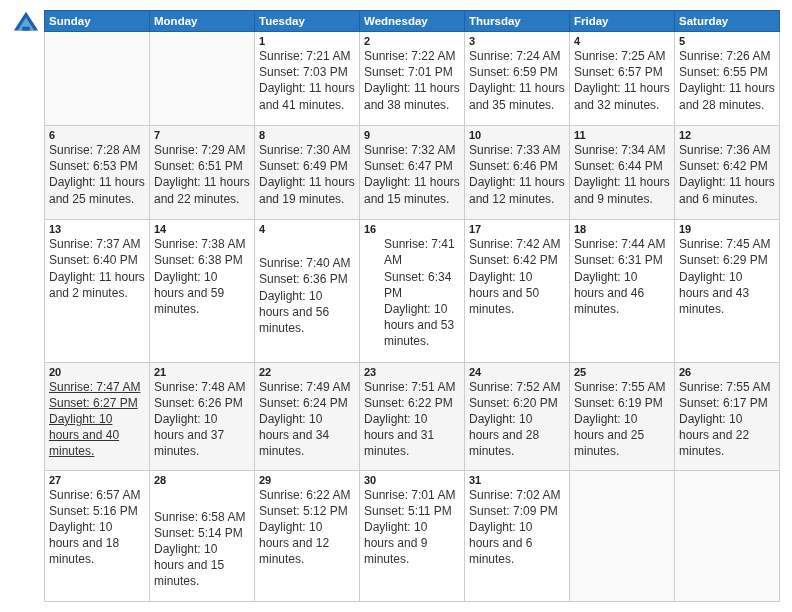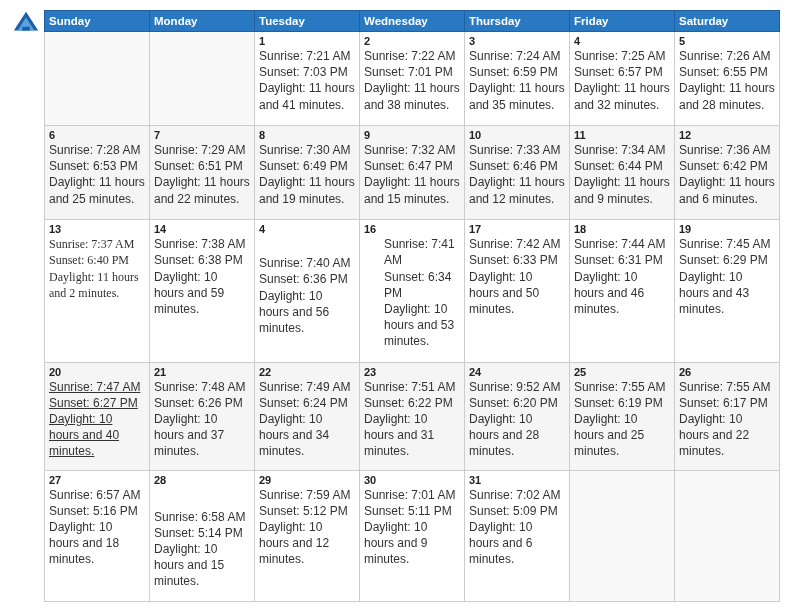--- a/index.html
+++ b/index.html
@@ -215,21 +215,21 @@
           <td>
             <span class="day-num">12</span>
             <div class="day-info" style="white-space: pre-line;">Sunrise: 7:36 AM
 Sunset: 6:42 PM
 Daylight: 11 hours and 6 minutes.</div>
           </td>
         </tr>
         <tr class="row-odd">
           <td>
             <span class="day-num">13</span>
-            <div class="day-info" style="white-space: pre-line; font-family: Liberation Serif, serif;">Sunrise: 7:37 AM
+            <div class="day-info" style="white-space: pre-line;">Sunrise: 7:37 AM
 Sunset: 6:40 PM
 Daylight: 11 hours and 2 minutes.</div>
           </td>
           <td>
             <span class="day-num">14</span>
             <div class="day-info" style="white-space: pre-line;">Sunrise: 7:38 AM
 Sunset: 6:38 PM
 Daylight: 10 hours and 59 minutes.</div>
           </td>
           <td>
@@ -240,21 +240,21 @@
           </td>
           <td>
             <span class="day-num">16</span>
             <div class="day-info" style="white-space: pre-line; margin-left: 20px;">Sunrise: 7:41 AM
 Sunset: 6:34 PM
 Daylight: 10 hours and 53 minutes.</div>
           </td>
           <td>
             <span class="day-num">17</span>
             <div class="day-info" style="white-space: pre-line;">Sunrise: 7:42 AM
-Sunset: 6:33 PM
+Sunset: 6:42 PM
 Daylight: 10 hours and 50 minutes.</div>
           </td>
           <td>
             <span class="day-num">18</span>
             <div class="day-info" style="white-space: pre-line;">Sunrise: 7:44 AM
 Sunset: 6:31 PM
 Daylight: 10 hours and 46 minutes.</div>
           </td>
           <td>
             <span class="day-num">19</span>
@@ -283,21 +283,21 @@
 Daylight: 10 hours and 34 minutes.</div>
           </td>
           <td>
             <span class="day-num">23</span>
             <div class="day-info" style="white-space: pre-line;">Sunrise: 7:51 AM
 Sunset: 6:22 PM
 Daylight: 10 hours and 31 minutes.</div>
           </td>
           <td>
             <span class="day-num">24</span>
-            <div class="day-info" style="white-space: pre-line;">Sunrise: 9:52 AM
+            <div class="day-info" style="white-space: pre-line;">Sunrise: 7:52 AM
 Sunset: 6:20 PM
 Daylight: 10 hours and 28 minutes.</div>
           </td>
           <td>
             <span class="day-num">25</span>
             <div class="day-info" style="white-space: pre-line;">Sunrise: 7:55 AM
 Sunset: 6:19 PM
 Daylight: 10 hours and 25 minutes.</div>
           </td>
           <td>
@@ -315,34 +315,34 @@
 Daylight: 10 hours and 18 minutes.</div>
           </td>
           <td>
             <span class="day-num">28</span>
             <div class="day-info" style="white-space: pre-line; margin-top: 23px;">Sunrise: 6:58 AM
 Sunset: 5:14 PM
 Daylight: 10 hours and 15 minutes.</div>
           </td>
           <td>
             <span class="day-num">29</span>
-            <div class="day-info" style="white-space: pre-line;">Sunrise: 7:59 AM
+            <div class="day-info" style="white-space: pre-line;">Sunrise: 6:22 AM
 Sunset: 5:12 PM
 Daylight: 10 hours and 12 minutes.</div>
           </td>
           <td>
             <span class="day-num">30</span>
             <div class="day-info" style="white-space: pre-line;">Sunrise: 7:01 AM
 Sunset: 5:11 PM
 Daylight: 10 hours and 9 minutes.</div>
           </td>
           <td>
             <span class="day-num">31</span>
             <div class="day-info" style="white-space: pre-line;">Sunrise: 7:02 AM
-Sunset: 5:09 PM
+Sunset: 7:09 PM
 Daylight: 10 hours and 6 minutes.</div>
           </td>
           <td class="empty-cell"></td>
           <td class="empty-cell"></td>
         </tr>
       </tbody>
   </table>
 </div>
 
 </body></html>

